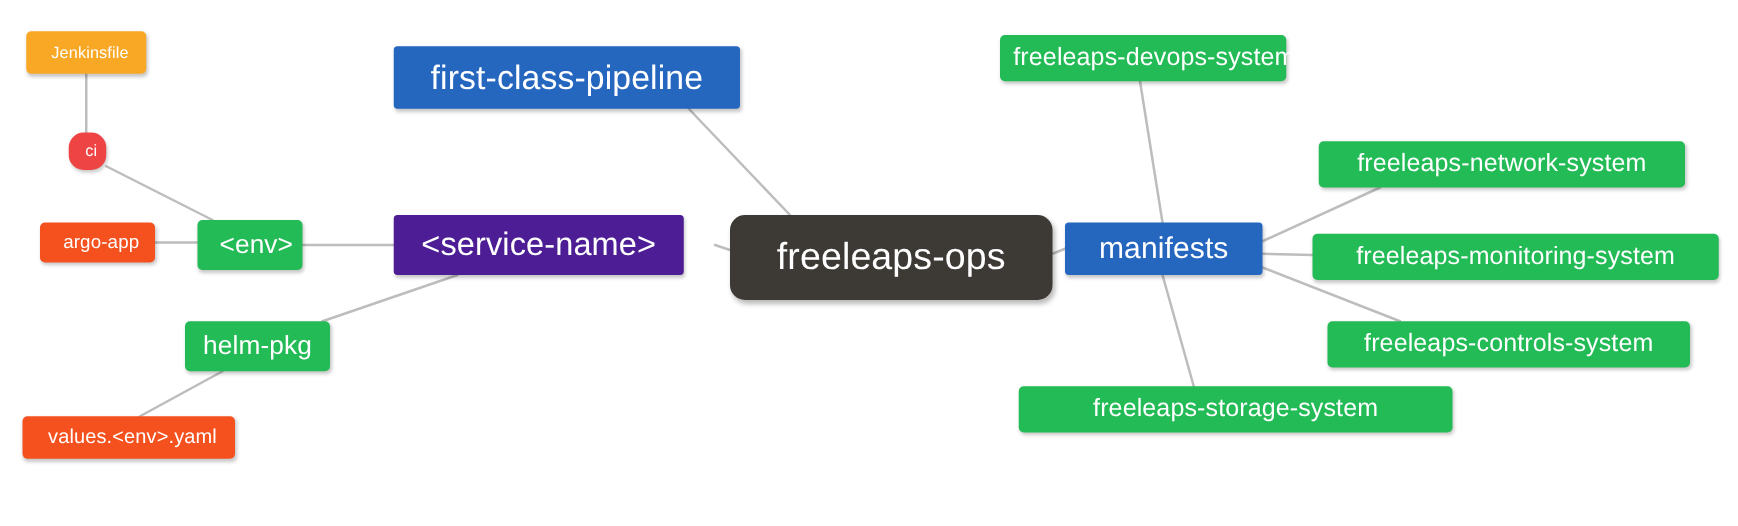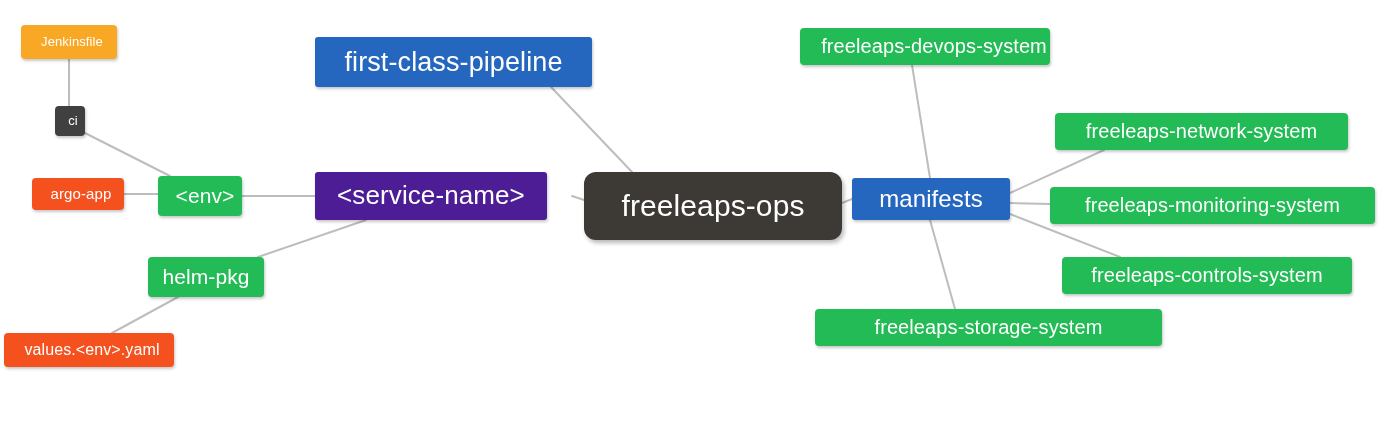--- a/index.html
+++ b/index.html
@@ -72,22 +72,22 @@
       <line x1="930" y1="220" x2="955" y2="309" stroke="#bdbdbd" stroke-width="2" stroke-linecap="round"></line>
     </svg>
   <div id="node-layer">
       <div class="node root" style="left: 584px; top: 172px; width: 258px; height: 68px; background: rgb(61, 57, 53); font-size: 30px;">freeleaps-ops</div>
       <div class="node lvl1" style="left: 315px; top: 172px; width: 232px; height: 48px; background: #4c1d95; font-size: 26px;">&lt;service-name&gt;</div>
       <div class="node lvl1" style="left: 315px; top: 37px; width: 277px; height: 50px; background: rgb(37, 102, 191); font-size: 27px;">first-class-pipeline</div>
       <div class="node lvl1" style="left: 852px; top: 178px; width: 158px; height: 42px; background: rgb(37, 102, 191); font-size: 24px;">manifests</div>
       <div class="node lvl2" style="left: 158px; top: 176px; width: 84px; height: 40px; background: rgb(34, 187, 85); font-size: 21px; padding-left: 20px;">&lt;env&gt;</div>
       <div class="node lvl2" style="left: 148px; top: 257px; width: 116px; height: 40px; background: rgb(34, 187, 85); font-size: 21px;">helm-pkg</div>
       <div class="node lvl3" style="left: 21px; top: 25px; width: 96px; height: 34px; background: rgb(249, 168, 37); font-size: 13px;">Jenkinsfile</div>
-      <div class="node lvl3" style="left: 55px; top: 106px; width: 30px; height: 30px; background: #404040; font-size: 13px;">ci</div>
+      <div class="node lvl3" style="left: 55px; top: 106px; width: 30px; height: 30px; background: #ef4444; font-size: 13px; border-radius: 12px;">ci</div>
       <div class="node lvl3" style="left: 32px; top: 178px; width: 92px; height: 32px; background: rgb(244, 81, 30); font-size: 15px;">argo-app</div>
-      <div class="node lvl3" style="left: 4px; top: 333px; width: 170px; height: 34px; background: rgb(244, 81, 30); font-size: 16px;">values.&lt;env&gt;.yaml</div>
-      <div class="node lvl2" style="left: 800px; top: 28px; width: 250px; height: 37px; background: rgb(34, 187, 85); font-size: 20px; padding-left: 28px;">freeleaps-devops-system</div>
+      <div class="node lvl3" style="left: 18px; top: 333px; width: 170px; height: 34px; background: rgb(244, 81, 30); font-size: 16px;">values.&lt;env&gt;.yaml</div>
+      <div class="node lvl2" style="left: 800px; top: 28px; width: 229px; height: 37px; background: rgb(34, 187, 85); font-size: 20px; padding-left: 28px;">freeleaps-devops-system</div>
       <div class="node lvl2" style="left: 1055px; top: 113px; width: 293px; height: 37px; background: rgb(34, 187, 85); font-size: 20px;">freeleaps-network-system</div>
       <div class="node lvl2" style="left: 1050px; top: 187px; width: 325px; height: 37px; background: rgb(34, 187, 85); font-size: 20px;">freeleaps-monitoring-system</div>
       <div class="node lvl2" style="left: 1062px; top: 257px; width: 290px; height: 37px; background: rgb(34, 187, 85); font-size: 20px;">freeleaps-controls-system</div>
       <div class="node lvl2" style="left: 815px; top: 309px; width: 347px; height: 37px; background: rgb(34, 187, 85); font-size: 20px;">freeleaps-storage-system</div>
     </div>
 </div>
 
 </body></html>

